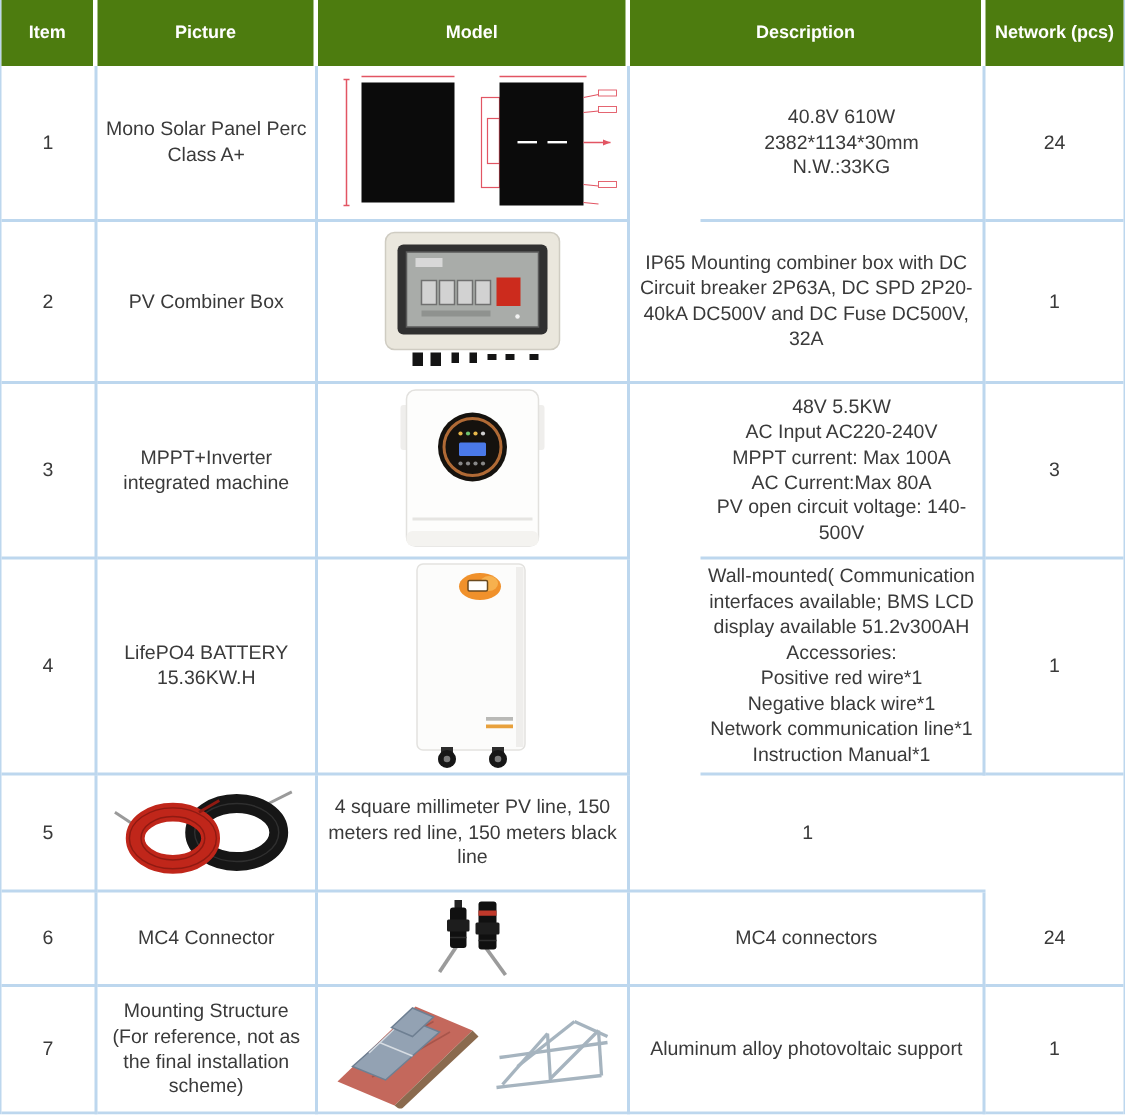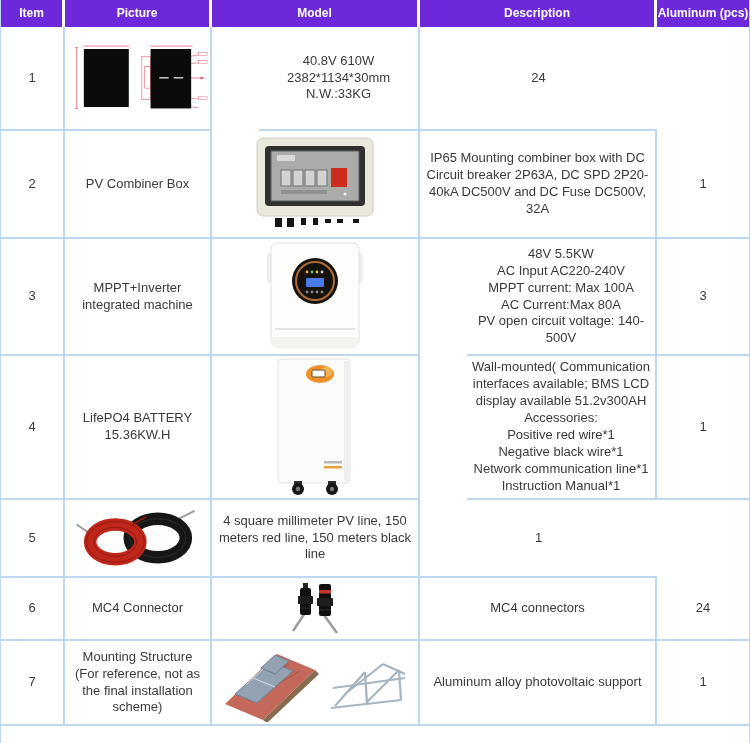--- a/index.html
+++ b/index.html
@@ -1,20 +1,20 @@
 <!DOCTYPE html>
 <html><head>
 <meta charset="utf-8">
 <style>
   html,body{margin:0;padding:0;background:#fff;}
   *{box-sizing:border-box;}
   body{font-family:"Liberation Sans","DejaVu Sans",sans-serif;color:#3a3a3a;}
   .spec-table{width:750px;height:743px;border-left:1px solid #BDD7EE;border-right:1px solid #BDD7EE;background:#fff;}
   .row{display:grid;grid-template-columns:64px 147px 208px 237px 92px;width:748px;}
-  .hdr{height:27px;background:#6d28d9;}
+  .hdr{height:44px;background:#4d7c0f;}
   .hdr .cell{border-right:3px solid #fff;border-bottom:none;color:#fff;font-weight:bold;font-size:12px;white-space:nowrap;}
   .hdr .cell:last-child{border-right:none;}
   .cell{display:flex;align-items:center;justify-content:center;text-align:center;
         border-right:2px solid #BDD7EE;border-bottom:2px solid #BDD7EE;
         font-size:13px;line-height:1.3;padding:2px 4px;overflow:hidden;}
   .cell:last-child{border-right:none;}
   .r1{height:104px;} .r2{height:108px;} .r3{height:117px;} .r4{height:144px;}
   .r5{height:78px;} .r6{height:63px;} .r7{height:85px;}
   .multiline{white-space:pre-line;margin-left:47px;}
   .picture{padding:0;}
@@ -23,25 +23,26 @@
 </head>
 <body>
 
 <div class="spec-table">
 
   <div class="row hdr">
     <div class="cell">Item</div>
     <div class="cell">Picture</div>
     <div class="cell">Model</div>
     <div class="cell">Description</div>
-    <div class="cell">Aluminum (pcs)</div>
+    <div class="cell">Network (pcs)</div>
   </div>
 
   <div class="row r1">
     <div class="cell">1</div>
+    <div class="cell">Mono Solar Panel Perc Class A+</div>
     <div class="cell picture">
       <svg width="200" height="96" viewBox="0 0 200 96">
         <line x1="16" y1="6" x2="16" y2="90" stroke="#e25563" stroke-width="1"></line>
         <line x1="14" y1="6" x2="18" y2="6" stroke="#e25563" stroke-width="1"></line>
         <line x1="14" y1="90" x2="18" y2="90" stroke="#e25563" stroke-width="1"></line>
         <line x1="26" y1="4" x2="88" y2="4" stroke="#e25563" stroke-width="1"></line>
         <rect x="26" y="8" width="62" height="80" fill="#0b0b0b"></rect>
         <line x1="118" y1="4" x2="176" y2="4" stroke="#e25563" stroke-width="1"></line>
         <rect x="106" y="18" width="12" height="60" fill="none" stroke="#e25563" stroke-width="0.8"></rect>
         <rect x="110" y="32" width="8" height="30" fill="none" stroke="#e25563" stroke-width="0.8"></rect>

